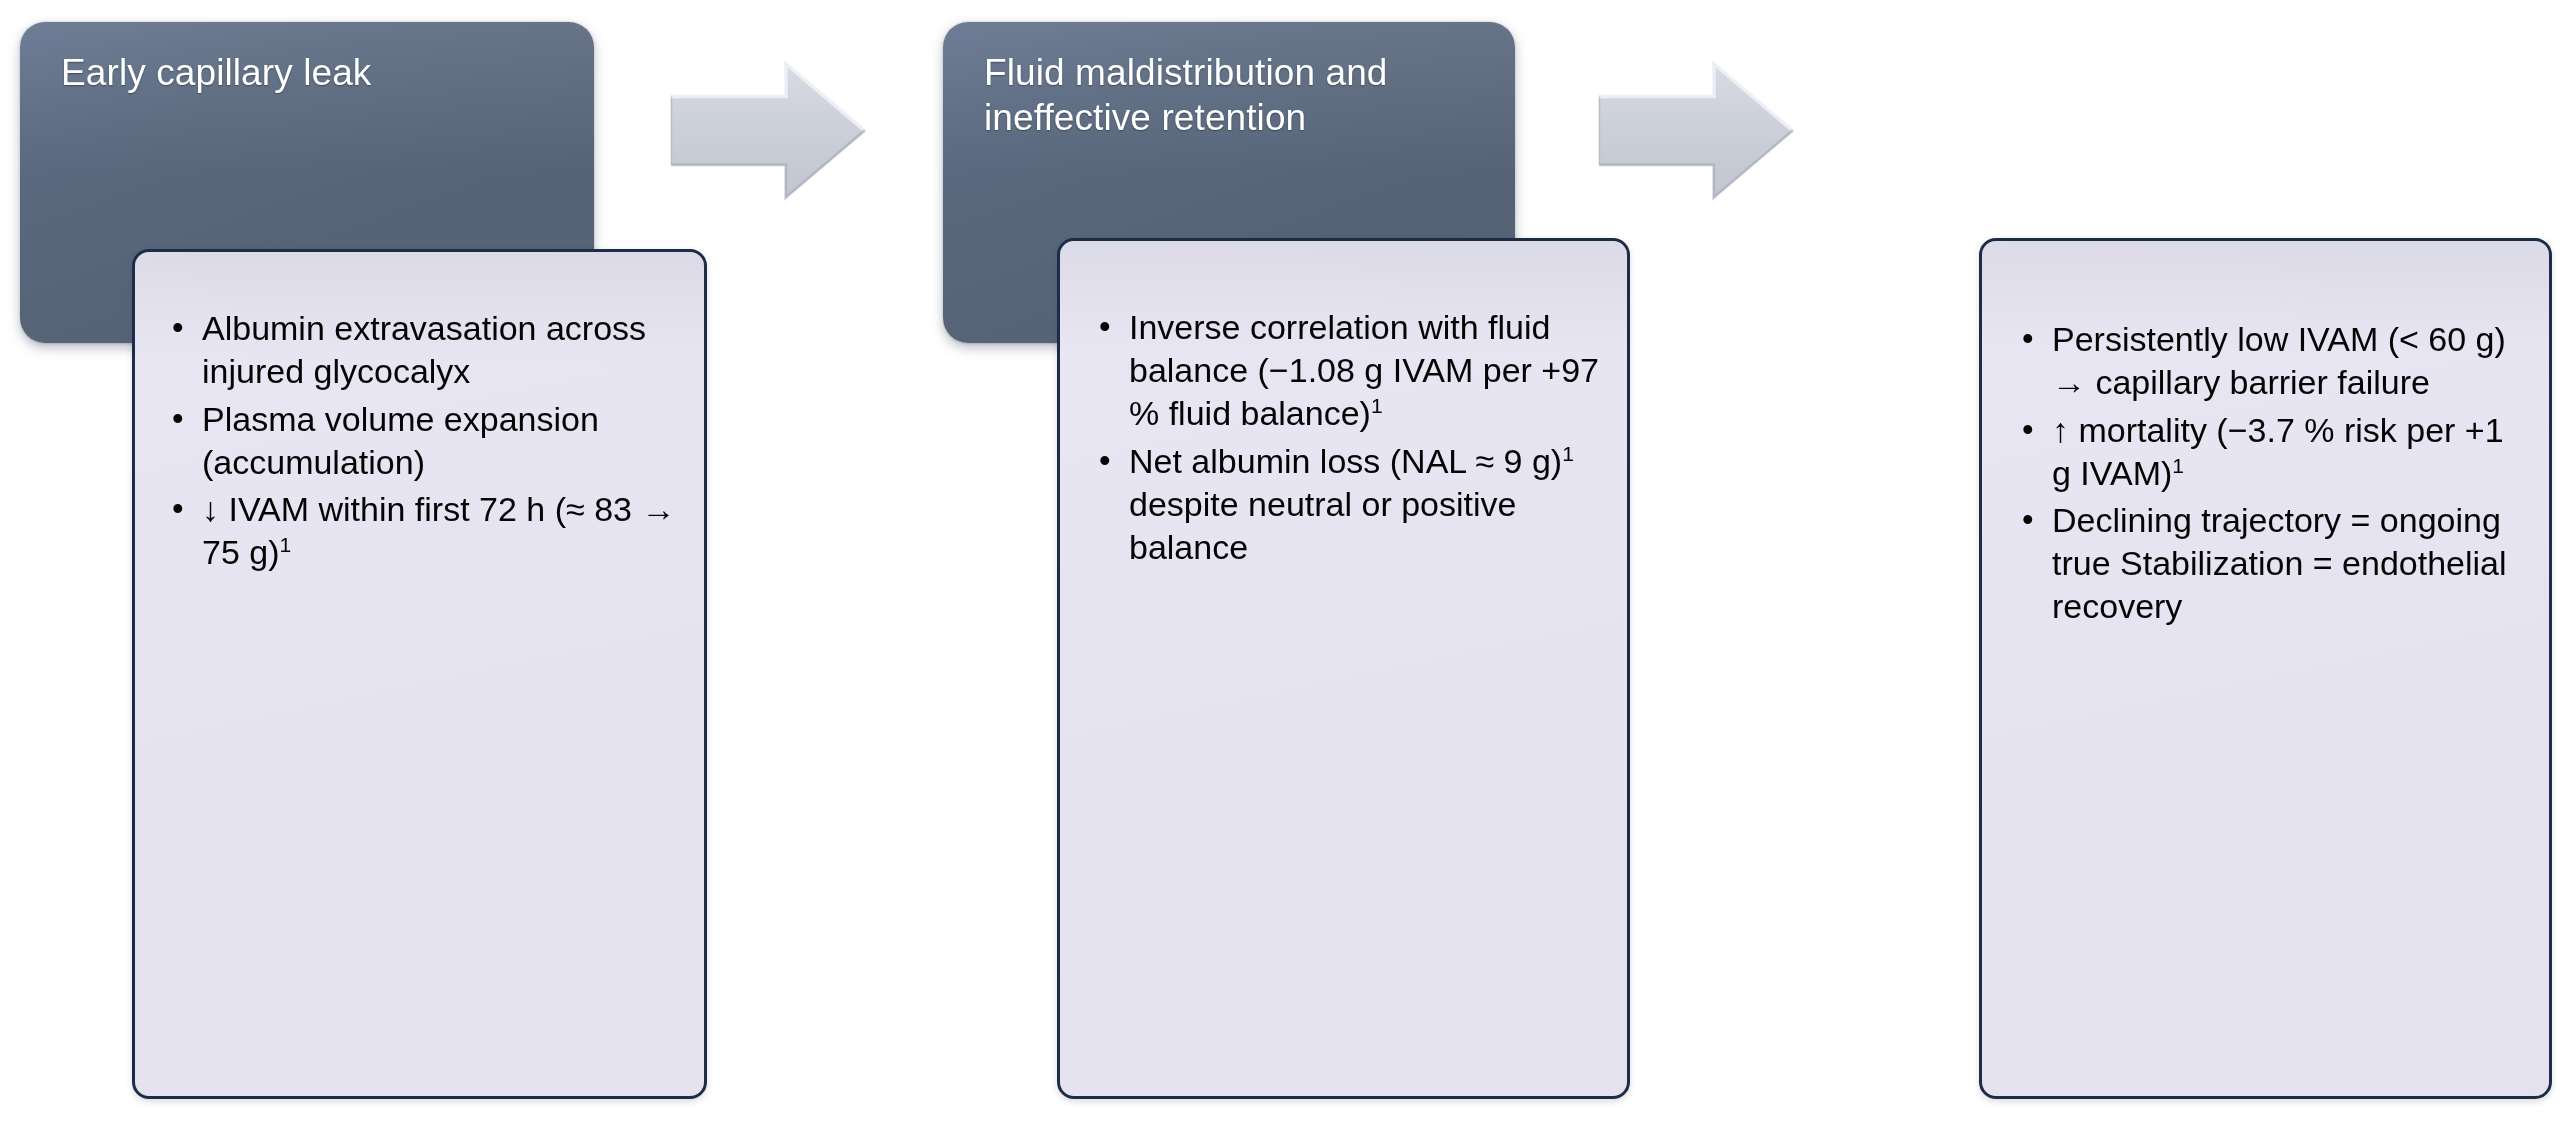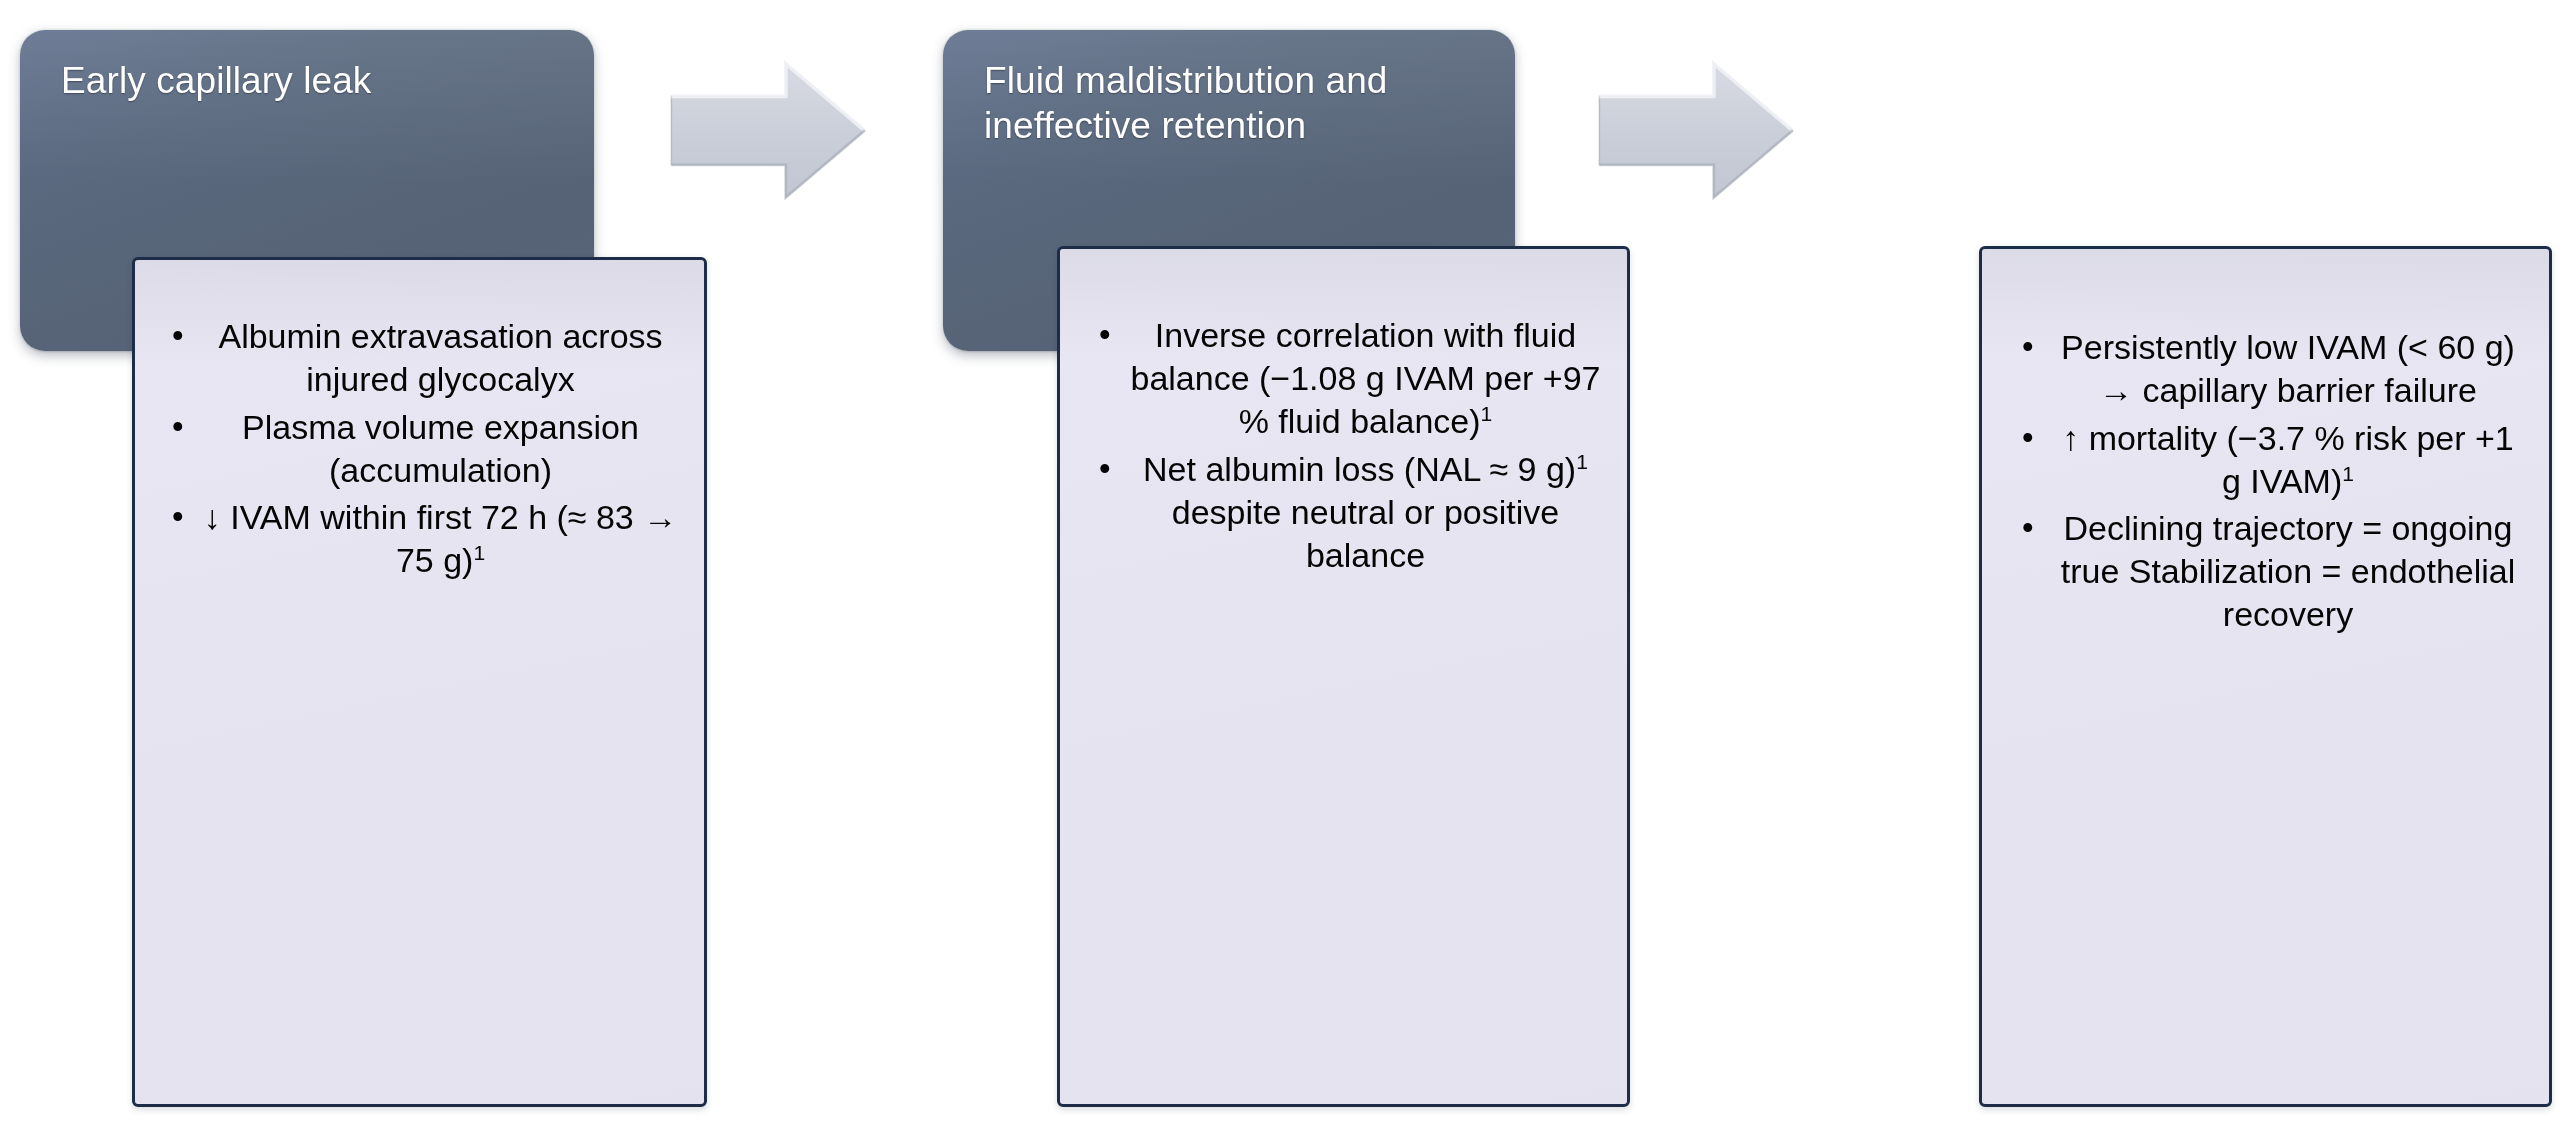--- a/index.html
+++ b/index.html
@@ -7,21 +7,21 @@
   body{
     width:2576px;height:1124px;
     background:#ffffff;
     font-family:"Liberation Sans","DejaVu Sans",sans-serif;
     overflow:hidden;
     position:relative;
   }
   #canvas{position:absolute;inset:0;width:2576px;height:1124px;}
 
   
-  .stage{position:absolute;top:8px;height:794px;}
+  .stage{position:absolute;top:0;height:794px;}
   .stage.s0{left:0;width:743px;}
   .stage.s1{left:925px;width:743px;}
   .stage.s2{left:1847px;width:729px;}
 
   
   .header-box{
     position:absolute;
     top:22px;
     width:574px;
     height:321px;
@@ -51,27 +51,26 @@
     white-space:pre-line;
     text-shadow:0 0.7px 1.5px rgba(20,26,38,.45);
   }
 
   
   .body-card{
     position:absolute;
     top:249px;
     width:575px;
     height:850px;
-    border-radius:6px;
+    border-radius:17px;
     background:linear-gradient(168deg,#e9e7f3 0%,#e6e4f0 38%,#e4e2ee 100%);
     border:3px solid #1d2d47;
     box-sizing:border-box;
     box-shadow:0 2.2px 6.7px rgba(40,50,70,.16);
     overflow:hidden;
-    text-align:center;
   }
   .stage.s0 .body-card{left:132px;}
   .stage.s1 .body-card{left:132px;top:238px;height:861px;width:573px;}
   .stage.s2 .body-card{left:132px;top:238px;height:861px;width:573px;}
 
   .card-sheen{
     position:absolute;left:0;top:0;right:0;height:111px;
     background:linear-gradient(180deg,rgba(190,190,205,.30),rgba(190,190,205,0));
     pointer-events:none;
   }

